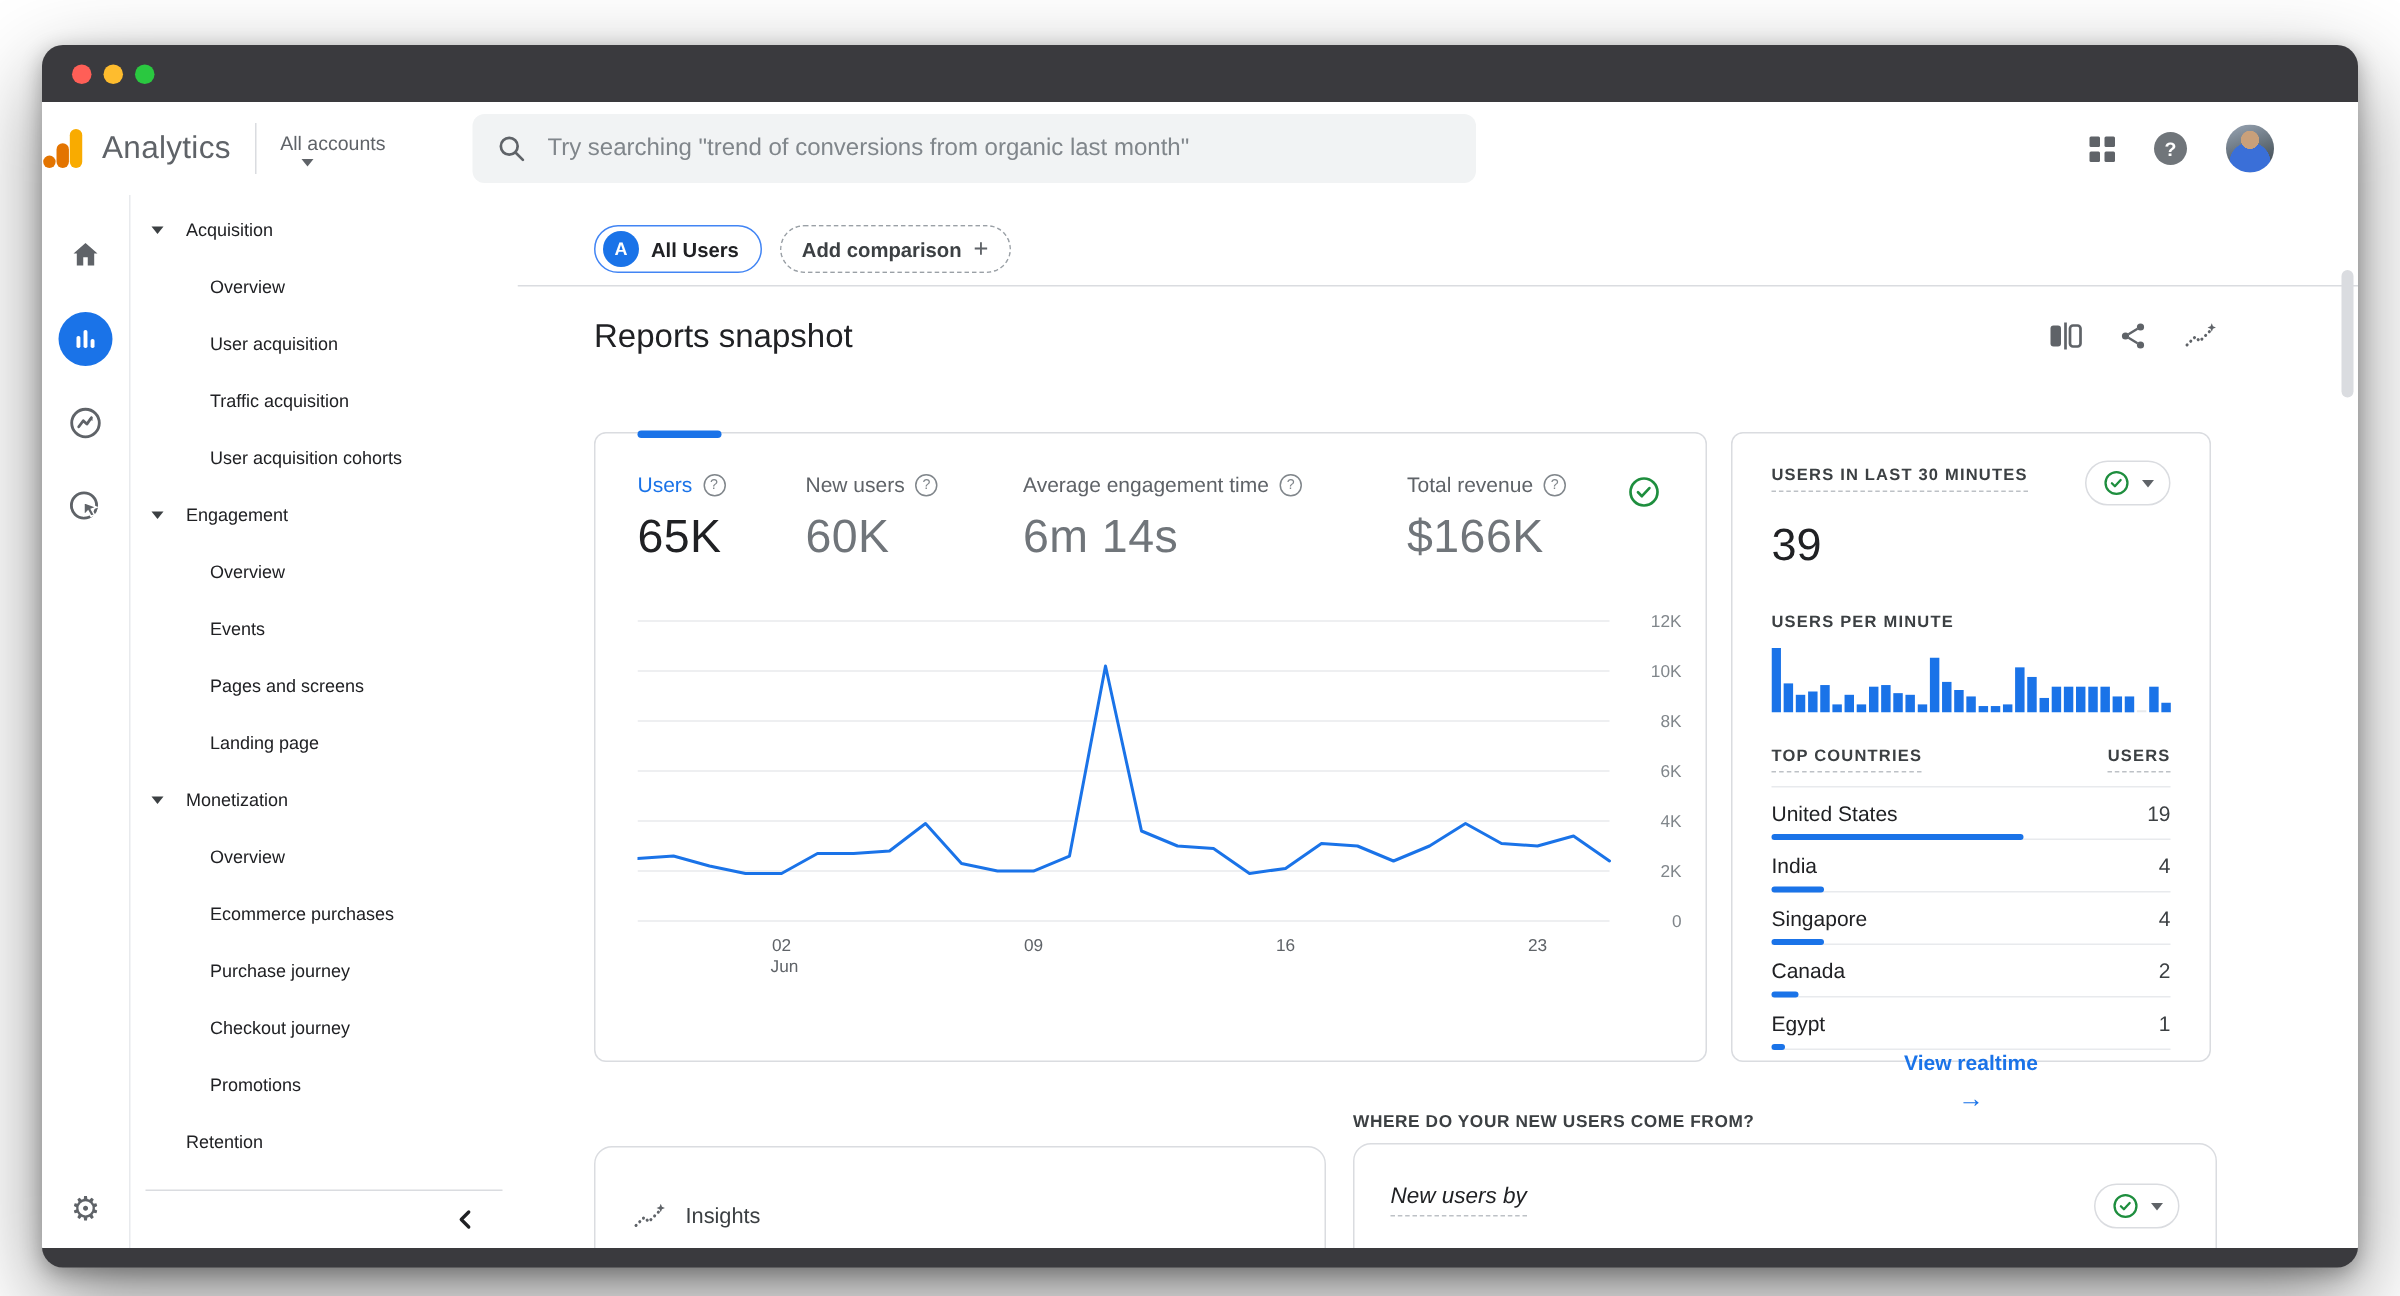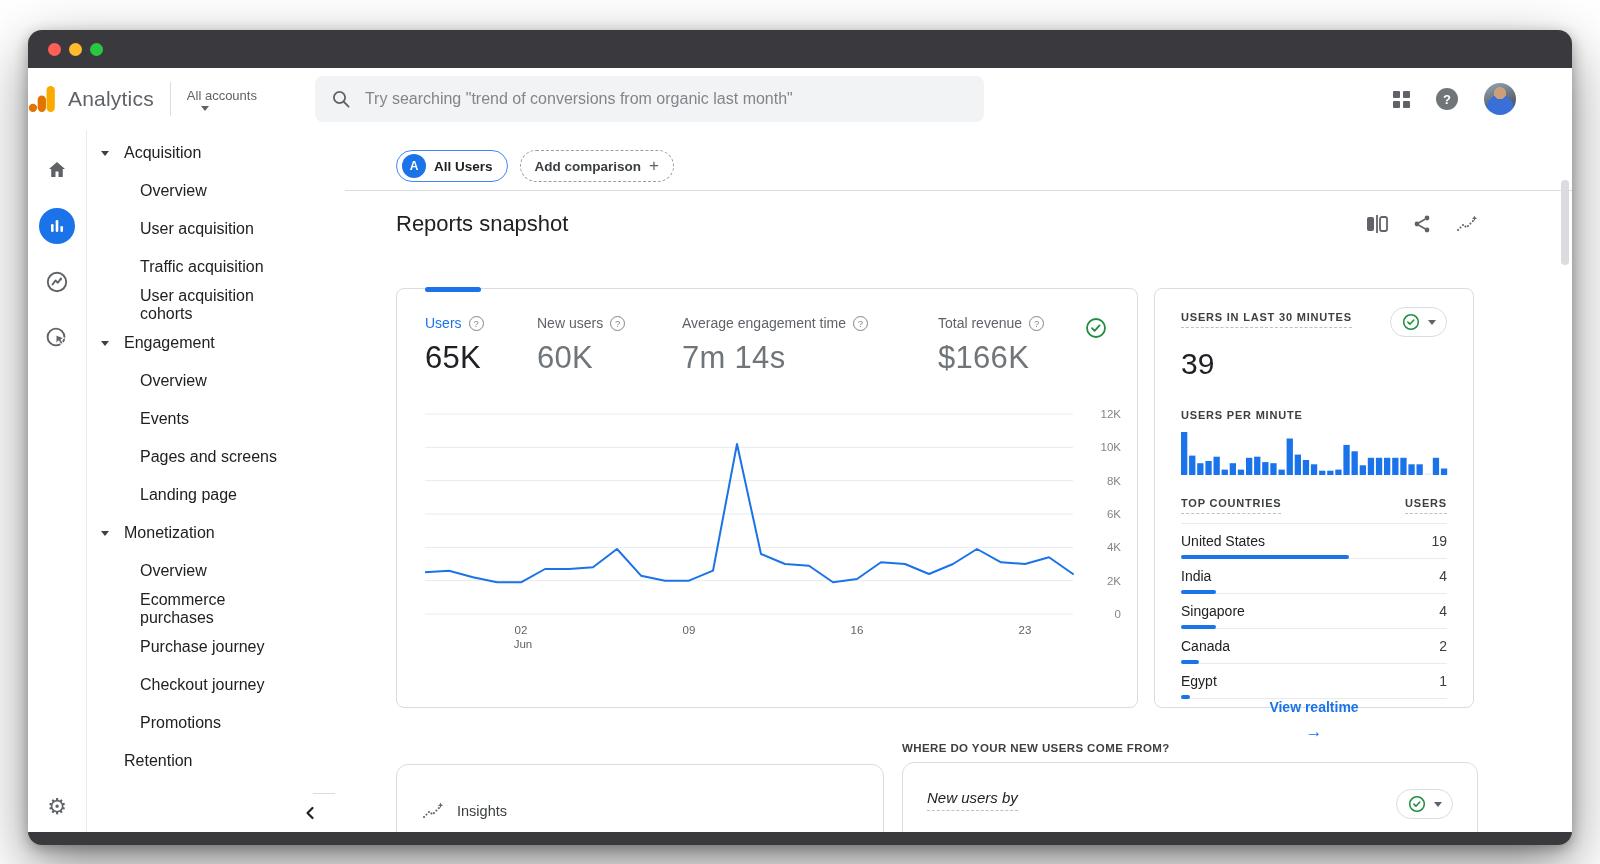--- a/index.html
+++ b/index.html
@@ -46,21 +46,21 @@
                radial-gradient(circle at 50% 80%, #3a6fd8 0 45%, transparent 46%),
                linear-gradient(160deg,#9aa6b5 0%,#5b6770 60%,#39414a 100%); }
 
   
   .app-body { display:flex; height:702px; }
   .rail { width:59px; border-right:1px solid #e8eaed; display:flex; flex-direction:column; align-items:center; padding-top:22px; gap:20px; }
   .rail-item { width:36px; height:36px; display:flex; align-items:center; justify-content:center; border-radius:50%; cursor:pointer; }
   .rail-item.active { background:#1a73e8; }
   .rail-gear { margin-top:auto; margin-bottom:14px; font-family:"DejaVu Sans",sans-serif; font-size:22px; color:#5f6368; cursor:pointer; line-height:1; }
 
-  .sidebar { width:258px; padding-top:4px; display:flex; font-size:16px;justify-content:flex-end; }
+  .sidebar { width:258px; padding-top:4px; display:flex; flex-direction:column; font-size:12px;justify-content:flex-end; }
   .side-item { height:38px; display:flex; align-items:center; cursor:pointer; color:#202124; }
   .side-item .scaret { width:0;height:0;border-left:4px solid transparent;border-right:4px solid transparent;border-top:5px solid #3c4043; margin-left:14px; }
   .side-item.section .lbl { margin-left:15px; }
   .side-item.child .lbl { margin-left:53px; }
   .side-item.top .lbl { margin-left:37px; }
   .side-foot { margin-top:auto; }
   .side-divider { border-top:1px solid #dadce0; margin:0 10px; }
   .collapse-row { height:38px; display:flex; align-items:center; justify-content:flex-end; padding-right:28px; cursor:pointer; }
 
   .main { flex:1; position:relative; overflow:hidden; }
@@ -348,21 +348,21 @@
                       <span>New users</span>
                       <span class="help-circle">?</span>
                     </div>
                     <div class="m-value">60K</div>
                   </div>
                   <div class="metric">
                     <div class="m-label">
                       <span>Average engagement time</span>
                       <span class="help-circle">?</span>
                     </div>
-                    <div class="m-value">7m 14s</div>
+                    <div class="m-value">6m 14s</div>
                   </div>
                   <div class="metric">
                     <div class="m-label">
                       <span>Total revenue</span>
                       <span class="help-circle">?</span>
                     </div>
                     <div class="m-value">$166K</div>
                   </div>
                   <div class="check-pill-plain">
                   <svg width="26" height="26" viewBox="0 0 26 26">

